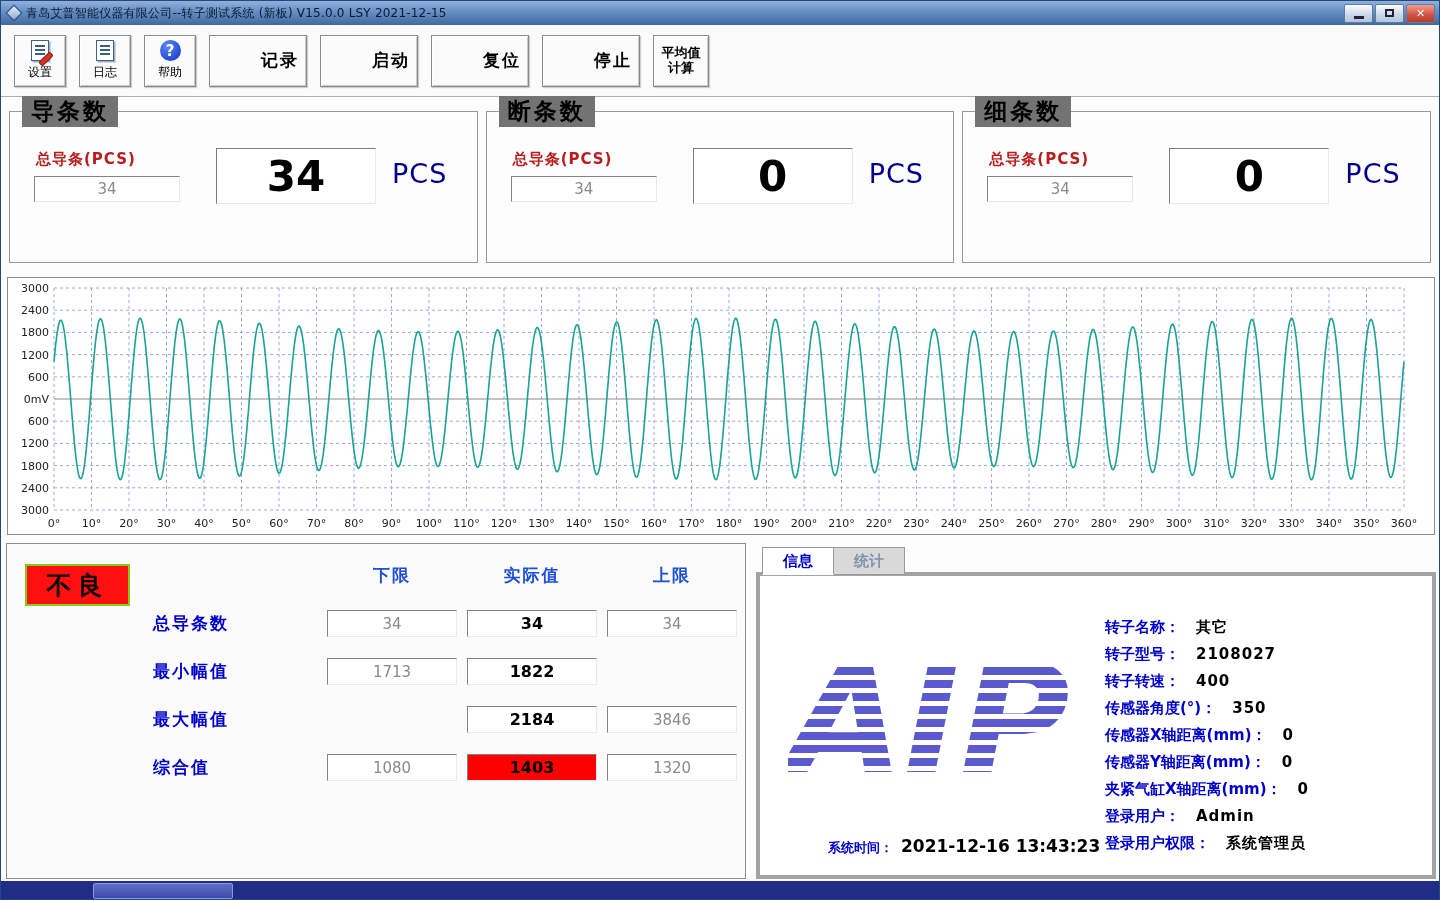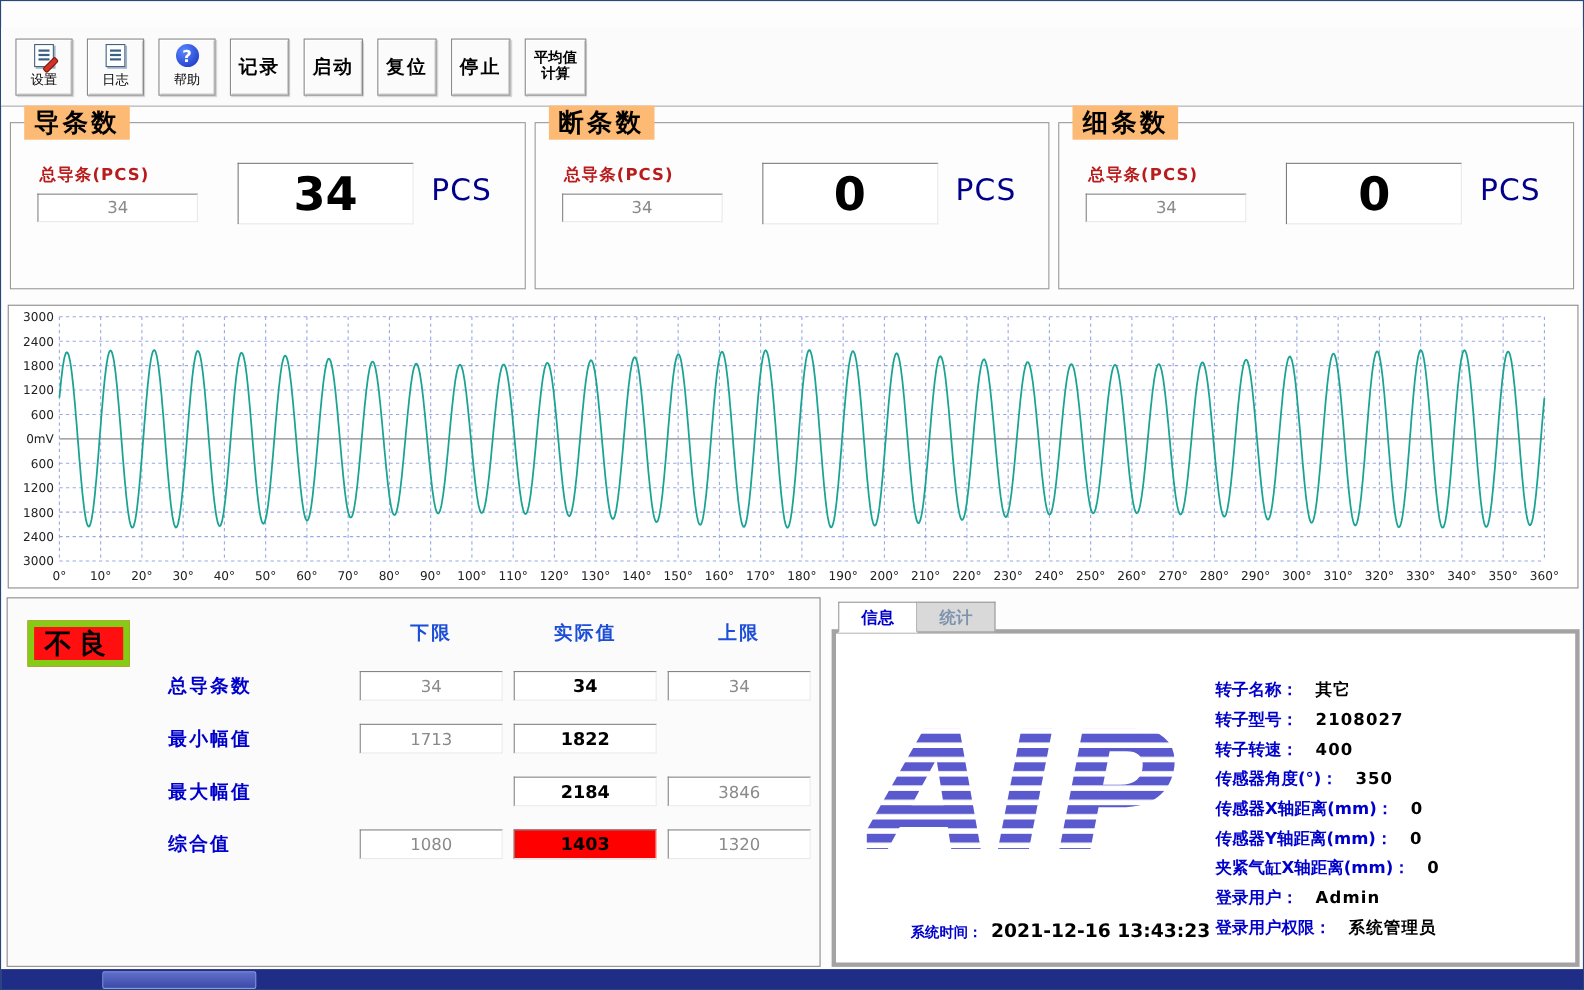--- a/index.html
+++ b/index.html
@@ -22,52 +22,52 @@
   .glyph-max { display: block; width: 9px; height: 8px; border: 2px solid #223; }
 
   
   .toolbar { position: absolute; top: 24px; left: 0; right: 0; height: 72px;
     background: #fbfbfb; border-bottom: 1px solid #adadad; display: flex; align-items: center;
     padding-left: 13px; gap: 13px; }
   .tb-btn { height: 52px; min-width: 52px; padding: 3px 7px; background: #fbfbfb;
     border: 1px solid #8a8a8a; box-shadow: inset 1px 1px 0 #ffffff, inset -1px -1px 0 #c9c9c9, 1px 1px 1px rgba(0,0,0,.18);
     display: flex; flex-direction: column; align-items: center; justify-content: center; gap: 3px; cursor: pointer; }
   .tb-btn .tb-label { font-size: 12px; color: #000; }
-  .tb-btn.text-only .tb-label { font-size: 17px; font-weight: bold; letter-spacing: 2px; }
+  .tb-btn.text-only .tb-label { font-size: 17px; font-weight: bold; letter-spacing: 2px; margin-left: 44px; }
   .tb-btn.two-line { width: 56px; }
   .tb-btn.two-line .tb-label { font-size: 13px; font-weight: bold; line-height: 1.15; text-align: center; letter-spacing: 0; }
 
   .icon-doc { width: 18px; height: 21px; background: #fff; border: 1px solid #44617e; box-shadow: 1.5px 1.5px 0 #9db2c6; position: relative; }
   .icon-doc .lines { position: absolute; left: 3px; top: 4px; width: 10px; height: 2px; background: #3a5f85; box-shadow: 0 4px 0 #3a5f85, 0 8px 0 #3a5f85; }
   .icon-pencil { position: absolute; right: -5px; bottom: -1px; width: 14px; height: 4px; background: #d23324; transform: rotate(-45deg); border-radius: 1px; box-shadow: 0 0 0 1px #7d1a10; }
   .icon-help { width: 21px; height: 21px; border-radius: 50%; background: radial-gradient(circle at 35% 30%, #5a86ff, #1330bf); color: #fff; font-weight: bold; font-size: 15px; display: flex; align-items: center; justify-content: center; }
 
   
   .counters-row { position: absolute; top: 110px; left: 8px; right: 8px; height: 152px; display: flex; gap: 8px; }
   .groupbox { flex: 1; border: 1px solid #9a9a9a; position: relative; background: #fdfdfd; }
-  .group-title { position: absolute; top: -16px; left: 12px; background: #fdba74; padding: 0 9px;
+  .group-title { position: absolute; top: -16px; left: 12px; background: #737373; padding: 0 9px;
     font-size: 23px; font-weight: bold; color: #000; letter-spacing: 3px; }
   .field-label { position: absolute; left: 26px; top: 38px; font-size: 15px; font-weight: bold; color: #b91c1c; letter-spacing: 1px; }
   .field-input { position: absolute; left: 24px; top: 64px; width: 146px; height: 26px; background: #fff;
     border: 1px solid; border-color: #848484 #e9e9e9 #e9e9e9 #848484;
     display: flex; align-items: center; justify-content: center; font-size: 15px; color: #8a8a8a; }
   .big-display { position: absolute; left: 206px; top: 36px; width: 160px; height: 56px; background: #fff;
     border: 1px solid; border-color: #7d7d7d #e9e9e9 #e9e9e9 #7d7d7d;
     display: flex; align-items: center; justify-content: center; font-size: 42px; font-weight: bold; color: #000; }
   .unit-label { position: absolute; left: 382px; top: 46px; font-size: 27px; font-weight: normal; color: #00008b; letter-spacing: 1px; }
 
   
   .chart-panel { position: absolute; left: 6px; top: 276px; width: 1428px; height: 258px;
     border: 1px solid #8c8c8c; background: #fff; overflow: hidden; }
 
   
   .results-panel { position: absolute; left: 5px; top: 542px; width: 740px; height: 336px;
     border: 1px solid #8c8c8c; background: #fbfbfb; }
-  .status-badge { position: absolute; left: 18px; top: 20px; width: 93px; height: 42px;
-    background: #ff0f0f; border: 6px solid #84cc16; display: flex; align-items: center; justify-content: center;
+  .status-badge { position: absolute; left: 18px; top: 20px; width: 105px; height: 42px;
+    background: #ff0f0f; border: 2px solid #84cc16; display: flex; align-items: center; justify-content: center;
     font-size: 25px; font-weight: bold; color: #000; letter-spacing: 6px; }
   .results-grid { position: absolute; left: 144px; top: 18px; display: grid;
     grid-template-columns: 166px 130px 130px 130px; column-gap: 10px; row-gap: 21px; align-items: center; }
   .rg-header { text-align: center; font-size: 17px; font-weight: bold; color: #1d4ed8; letter-spacing: 2px; }
   .rg-label { font-size: 17px; font-weight: bold; color: #0000cc; letter-spacing: 2px; padding-left: 2px; }
   .cell { height: 27px; background: #fff; border: 1px solid; border-color: #848484 #eaeaea #eaeaea #848484;
     display: flex; align-items: center; justify-content: center; font-size: 15px; }
   .cell.limit { color: #8a8a8a; }
   .cell.actual { font-weight: bold; color: #000; font-size: 16px; }
   .cell.alarm { background: #ff0000; }
@@ -93,20 +93,33 @@
   
   .taskbar { position: absolute; left: 0; top: 880px; width: 1440px; height: 20px; background: #1f2d86; }
   .taskbar-item { position: absolute; left: 92px; top: 2px; width: 140px; height: 16px;
     background: linear-gradient(#5f6fc8,#3a4aa8); border: 1px solid #8a97e0; border-radius: 2px; }
 </style>
 </head>
 <body>
 
 <div class="window">
 
+  <div class="titlebar">
+    <span class="app-icon"></span>
+    <span class="title-text">青岛艾普智能仪器有限公司--转子测试系统 (新板) V15.0.0 LSY 2021-12-15</span>
+    <div class="win-controls">
+      <div class="win-btn">
+          <span class="glyph-min"></span>
+        </div>
+      <div class="win-btn">
+          <span class="glyph-max"></span>
+        </div>
+      <div class="win-btn close">✕</div>
+    </div>
+  </div>
 
   <div class="toolbar">
     <div class="tb-btn">
       <span class="icon-doc">
           <span class="lines"></span>
           <span class="icon-pencil"></span>
         </span>
       <span class="tb-label">设置</span>
     </div>
     <div class="tb-btn">

